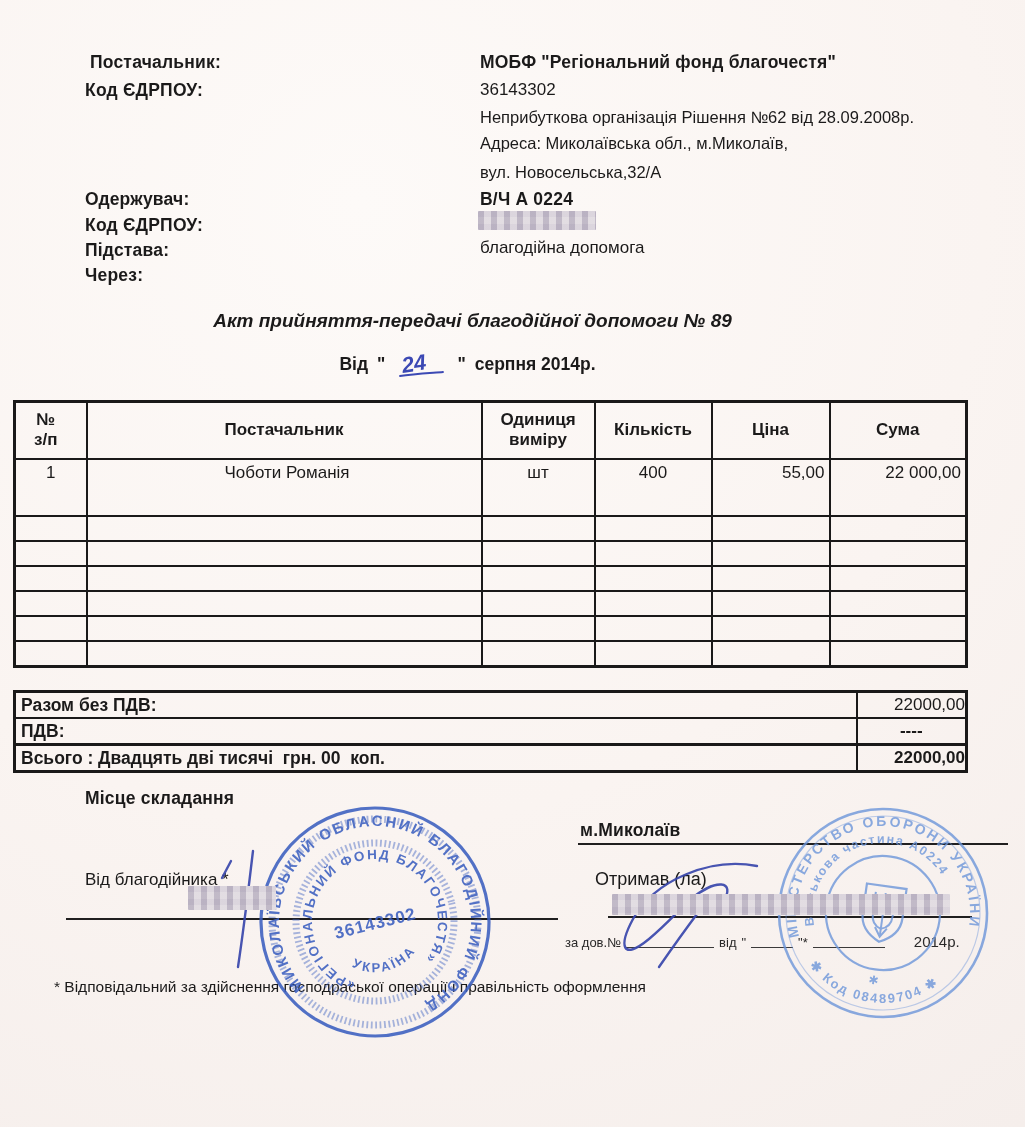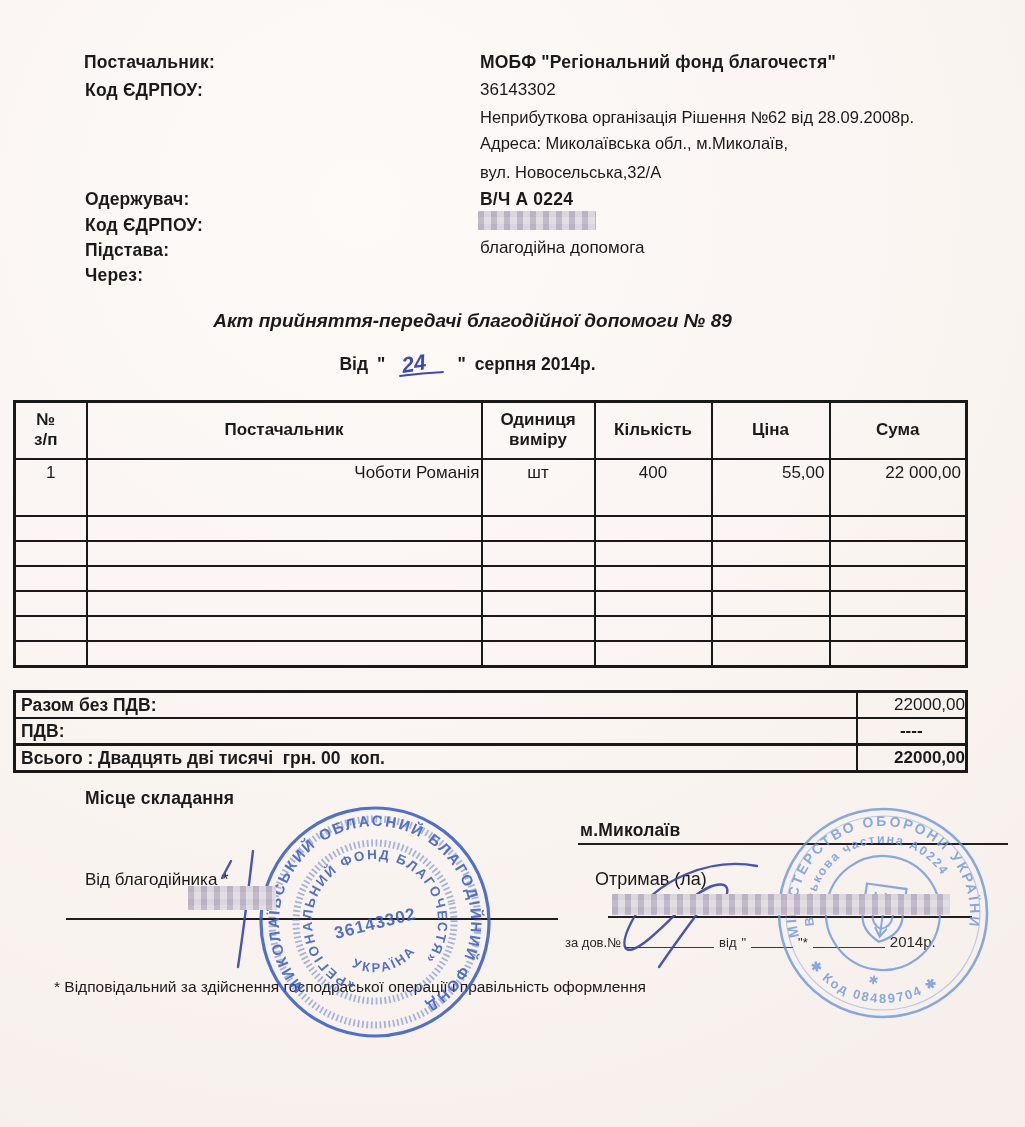--- a/index.html
+++ b/index.html
@@ -25,21 +25,21 @@
   
   table.doc-table{border-collapse:collapse;table-layout:fixed;background:transparent;}
   table.doc-table td, table.doc-table th{border:2.4px solid #1a1919;font-size:17px;overflow:hidden;}
   .main-table{border:3.2px solid #1a1919;}
   .main-table th{font-weight:700;line-height:1.18;vertical-align:middle;padding:2px 0;border-bottom:3.4px solid #1a1919;}
   .main-table .h-num{padding-right:10px;}
   .main-table tr.data-row td{vertical-align:top;padding-top:3px;height:51px;}
   .main-table tr.empty-row td{height:21px;}
   .c{text-align:center;}
   .r{text-align:right;padding-right:4px;}
-  .l{text-align:right;padding-left:7px;}
+  .l{text-align:center;padding-left:7px;}
   .totals-table{border:3.4px solid #1a1919;}
   .totals-table td{height:22px;padding:1px 0;}
   .totals-table .t-lbl{font-weight:700;padding-left:5px;font-size:17.5px;white-space:pre-wrap;}
   .totals-table tr.grand td{border-top:3.4px solid #1a1919;}
   .hline{background:#201f1f;height:2.4px;}
   .redact{
     background-color:#e3dde0;
     background-image:
       linear-gradient(90deg, rgba(158,148,172,.45) 50%, rgba(232,227,232,.42) 50%),
       linear-gradient(rgba(186,180,198,.42) 50%, rgba(214,209,219,.35) 50%);
@@ -51,21 +51,21 @@
   .footnote{font-size:15.5px;}
   svg text{font-family:"Liberation Sans", sans-serif;}
   .stamp{opacity:.88;}
   .nohit{pointer-events:none;}
 </style>
 </head>
 <body>
 
 <div class="page">
 
-  <div class="abs lbl" style="left:84px;top:52px;">Постачальник:</div>
+  <div class="abs lbl" style="left:90px;top:52px;">Постачальник:</div>
   <div class="abs lbl" style="left:85px;top:80px;">Код ЄДРПОУ:</div>
   <div class="abs lbl" style="left:85px;top:189px;">Одержувач:</div>
   <div class="abs lbl" style="left:85px;top:215px;">Код ЄДРПОУ:</div>
   <div class="abs lbl" style="left:85px;top:240px;">Підстава:</div>
   <div class="abs lbl" style="left:85px;top:265px;">Через:</div>
 
   <div class="abs lbl" style="left:480px;top:52px;">МОБФ "Регіональний фонд благочестя"</div>
   <div class="abs val" style="left:480px;top:80px;">36143302</div>
   <div class="abs note" style="left:480px;top:108px;">Неприбуткова організація Рішення №62 від 28.09.2008р.</div>
   <div class="abs note" style="left:480px;top:134px;">Адреса: Миколаївська обл., м.Миколаїв,</div>
@@ -199,21 +199,21 @@
   <div class="abs hline" style="left:608px;top:916px;width:364px;"></div>
 
   <div class="abs proxy" style="left:565px;top:933px;">
     <span>за дов.№</span>
     <span class="seg" style="width:88px;"></span>
     <span>від</span>
     <span>"</span>
     <span class="seg" style="width:42px;"></span>
     <span>"*</span>
     <span class="seg" style="width:72px;"></span>
-    <span style="font-size:15px;">2014р.</span>
+    <span style="font-size:15px;margin-left:24px;">2014р.</span>
   </div>
 
   <div class="abs footnote" style="left:54px;top:978px;">* Відповідальний за здійснення господраської операції і правільність оформлення</div>
 
   <svg class="abs stamp nohit" style="left:253px;top:800px;z-index:2;" width="244" height="244" viewBox="0 0 244 244">
     <defs>
       <path id="lsOuter" d="M38.86,170 A96,96 0 0 1 205.14,74 A96,96 0 0 1 38.86,170" fill="none"></path>
       <path id="lsInner" d="M90.5,176.56 A63,63 0 0 1 153.5,67.44 A63,63 0 0 1 90.5,176.56" fill="none"></path>
       <path id="lsBottom" d="M72,122 A50,50 0 0 0 172,122" fill="none"></path>
     </defs>

